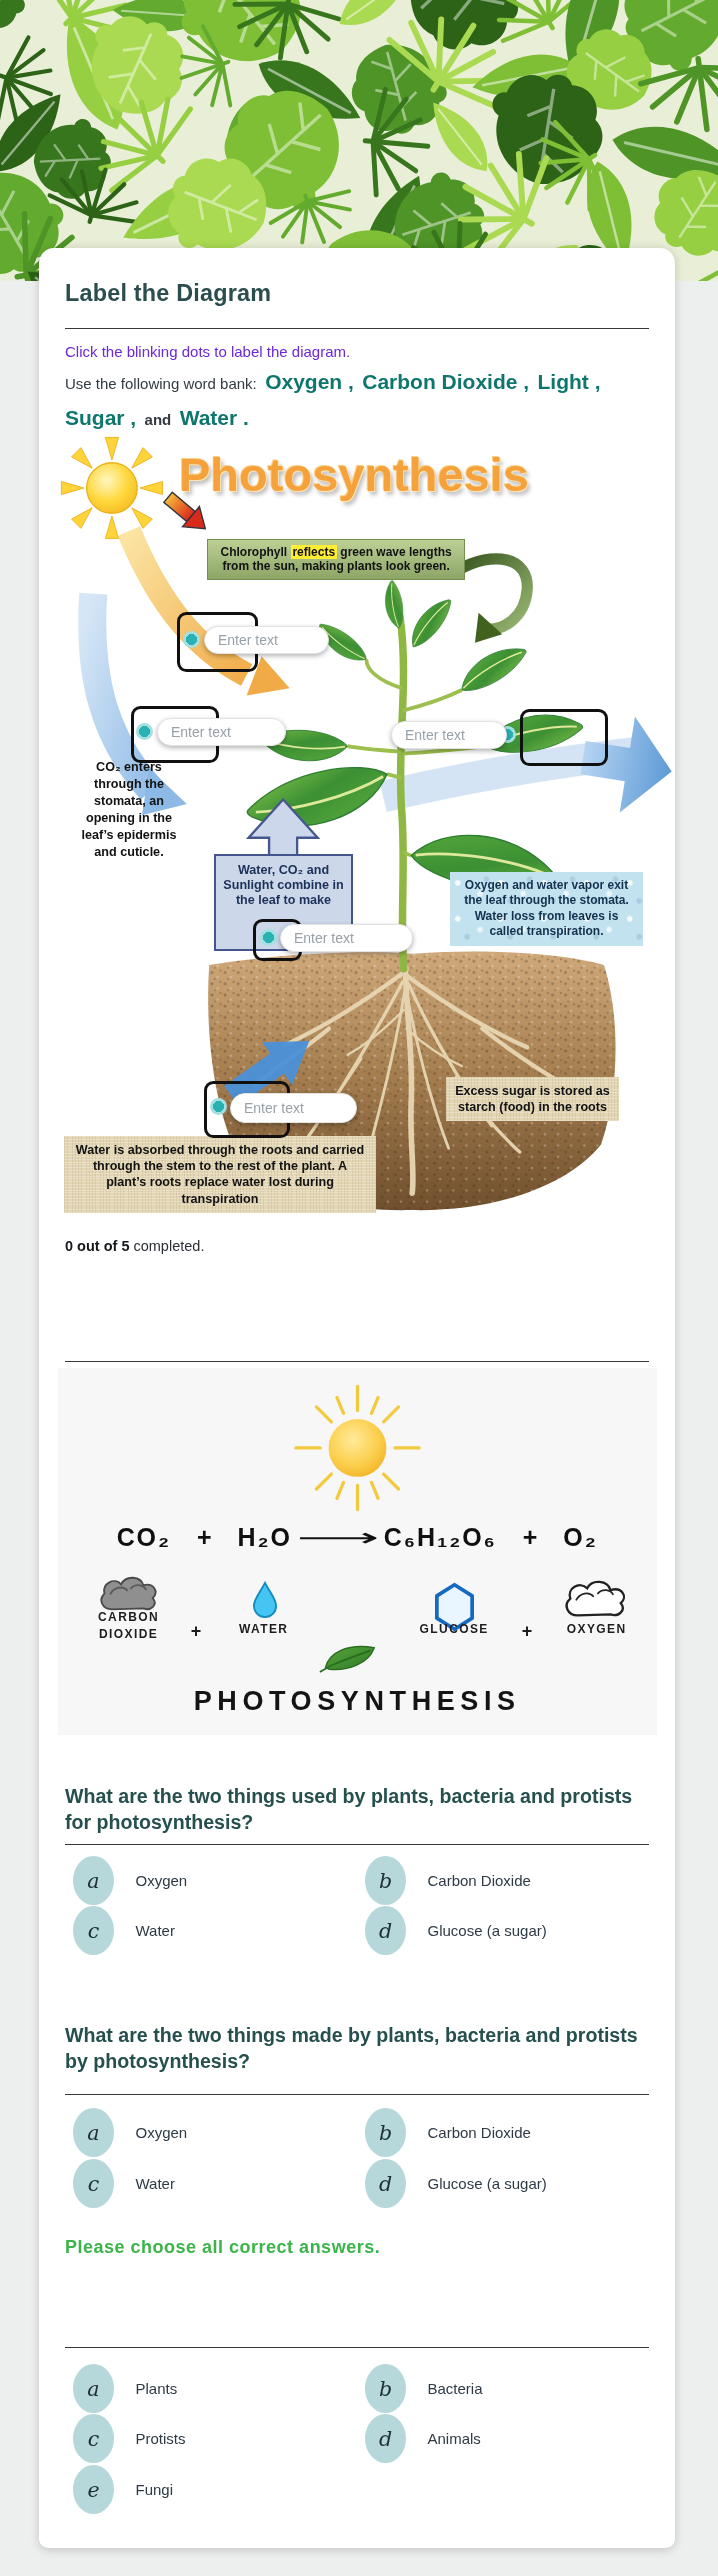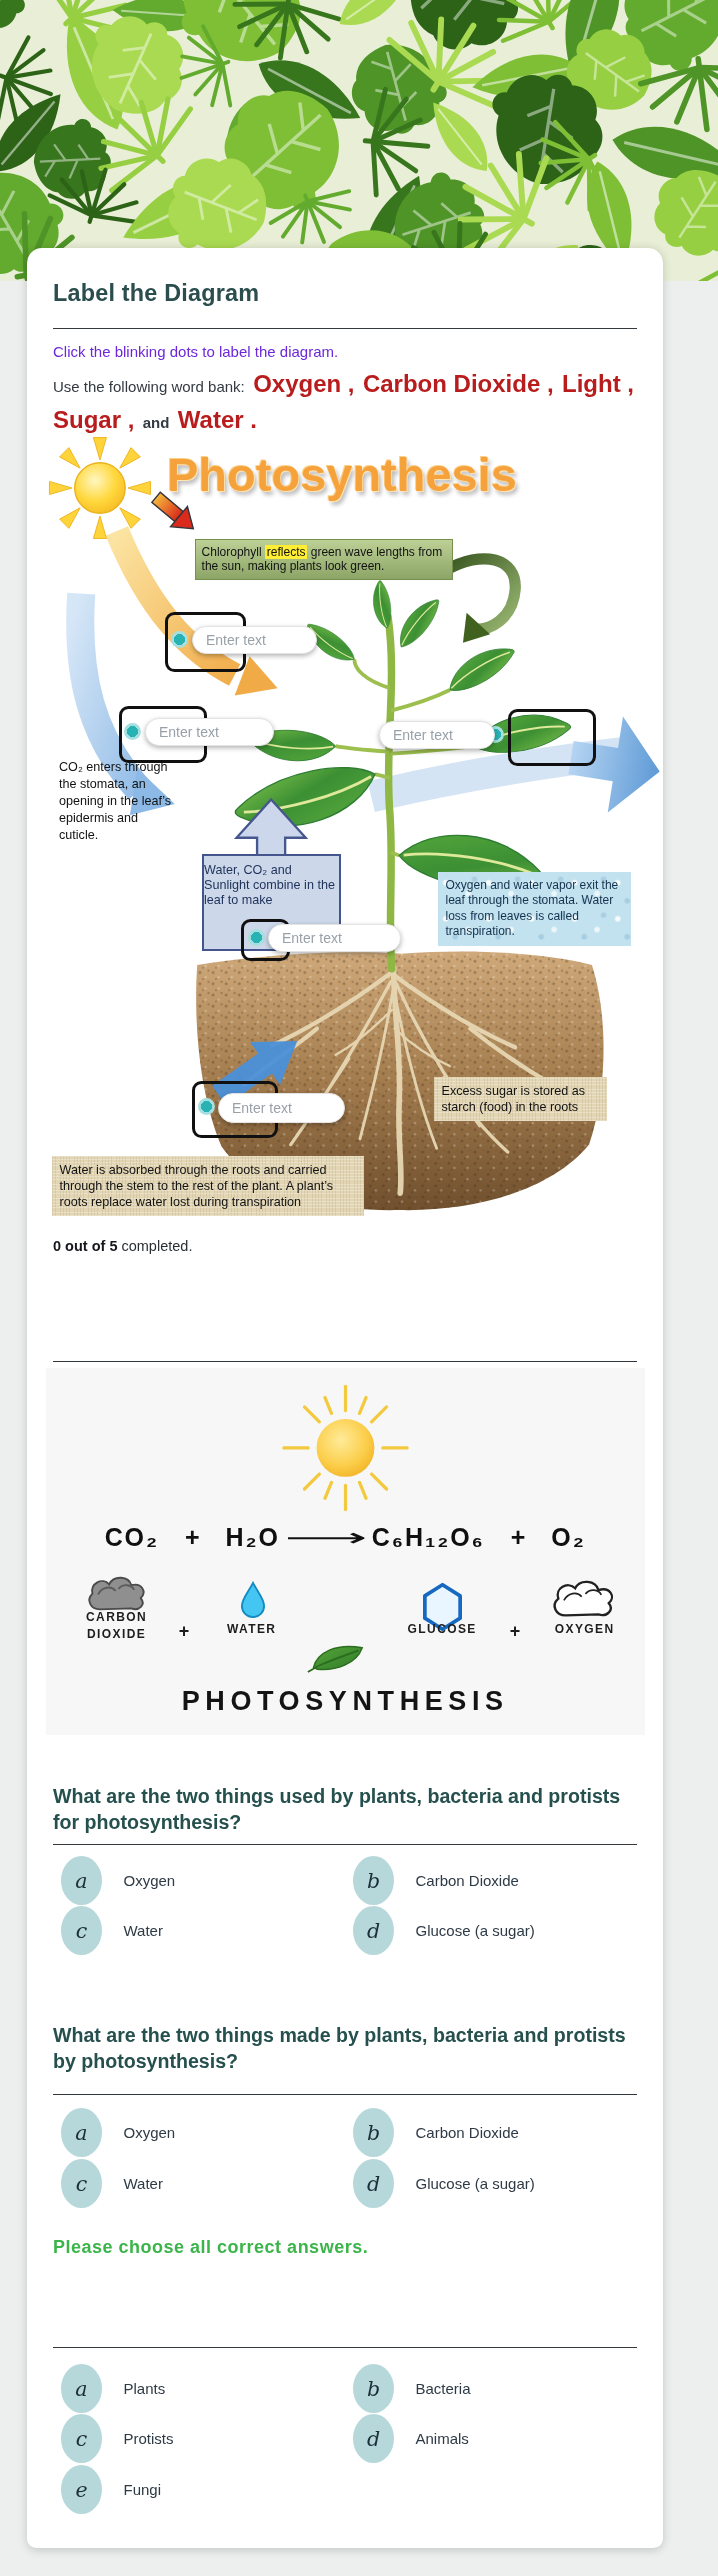--- a/index.html
+++ b/index.html
@@ -7,40 +7,40 @@
     width:718px;height:2576px;position:relative;
     background:#edefee;
     font-family:"Liberation Sans", sans-serif;
     -webkit-font-smoothing:antialiased;
   }
   .abs{position:absolute;}
   
   #banner{position:absolute;left:0;top:0;width:718px;height:281px;display:block;}
   
   .card{
-    position:absolute;left:27px;top:248px;width:636px;height:2300px;
+    position:absolute;left:39px;top:248px;width:636px;height:2300px;
     background:#ffffff;border-radius:15px 15px 9.4px 9.4px;
     box-shadow:0 1.9px 9.4px rgba(0,0,0,.18);
     overflow:hidden;
   }
   .h-title{font-size:23.4px;font-weight:700;color:#2b4d4d;letter-spacing:0.2px;}
   .rule{height:0;border-top:0.9px solid #33383c;}
   .instr{font-size:15px;color:#6d28d9;}
   .bank-prefix{font-size:15px;color:#333a42;}
-  .bank-word{font-size:24px;font-weight:800;color:#b91c1c;}
+  .bank-word{font-size:21px;font-weight:800;color:#0f766e;}
   .bank-and{font-size:15px;color:#333a42;font-weight:700;}
   
   .diagram{position:absolute;left:0;top:182px;width:636px;height:795px;}
   .diagram svg.scene{position:absolute;left:0;top:0;}
   .d-title{
     position:absolute;left:140px;top:17px;width:486px;
     font-size:47px;font-weight:800;color:#f5a23c;letter-spacing:0px;
     text-shadow:0.9px 0.9px 0 #ffe3b0, -0.9px -0.9px 0 #fbd089, 2.8px 3.7px 4.7px rgba(0,0,0,.28);
   }
-  .note{position:absolute;font-weight:400;line-height:1.22;color:#121212;}
+  .note{position:absolute;font-weight:700;text-align:center;line-height:1.22;color:#121212;}
   .green-note{background:linear-gradient(#bdd096,#8ca566);border:0.9px solid #74904c;font-size:12px;padding:4.7px 5.6px;}
   .hl{background:#ffee33;padding:0 1.9px;}
   .co2-note{font-size:12.6px;line-height:1.35;}
   .combine-box{background:#ccd7ea;border:2.3px solid #44548c;font-size:12.6px;color:#1d3158;padding-top:6.5px;}
   .oxy-box{
     background:#c3e2ef;font-size:12px;color:#14324d;padding:5.6px 7.5px;line-height:1.3;
     background-image:radial-gradient(circle at 18% 30%, rgba(255,255,255,.85) 1.9px, rgba(255,255,255,0) 3.7px),
       radial-gradient(circle at 70% 60%, rgba(255,255,255,.7) 1.9px, rgba(255,255,255,0) 3.7px),
       radial-gradient(circle at 40% 80%, rgba(160,200,220,.8) 1.9px, rgba(255,255,255,0) 3.7px),
       radial-gradient(circle at 85% 20%, rgba(160,200,220,.7) 1.9px, rgba(255,255,255,0) 3.7px);
@@ -309,21 +309,21 @@
 
     <div class="d-title">Photosynthesis</div>
 
     <div class="note green-note" style="left:168px;top:109px;width:245px;">
       <span>Chlorophyll </span><span class="hl">reflects</span><span> green wave lengths from the sun, making plants look green.</span>
     </div>
     <div class="note co2-note" style="left:32px;top:329px;width:116px;">CO₂ enters through the stomata, an opening in the leaf’s epidermis and cuticle.</div>
     <div class="note combine-box" style="left:175px;top:424px;width:135px;height:86px;">Water, CO₂ and Sunlight combine in the leaf to make</div>
     <div class="note oxy-box" style="left:411px;top:442px;width:178px;">Oxygen and water vapor exit the leaf through the stomata. Water loss from leaves is called transpiration.</div>
     <div class="note tan-box" style="left:407px;top:647px;width:158px;">Excess sugar is stored as starch (food) in the roots</div>
-    <div class="note tan-box" style="left:25px;top:706px;width:297px;margin-top:20px;">Water is absorbed through the roots and carried through the stem to the rest of the plant.  A plant’s roots replace water lost during transpiration</div>
+    <div class="note tan-box" style="left:25px;top:706px;width:297px;">Water is absorbed through the roots and carried through the stem to the rest of the plant.  A plant’s roots replace water lost during transpiration</div>
 
     <div class="blank-rect" style="left:138px;top:182px;width:75px;height:54px;"></div>
     <span class="dot" style="left:144px;top:201px;"></span>
     <div class="pill" style="left:165px;top:196px;width:123px;height:26px;">
       <span class="ph">Enter text</span>
     </div>
 
     <div class="blank-rect" style="left:92px;top:276px;width:82px;height:51px;"></div>
     <span class="dot" style="left:97px;top:293px;"></span>
     <div class="pill" style="left:118px;top:288px;width:127px;height:26px;">

